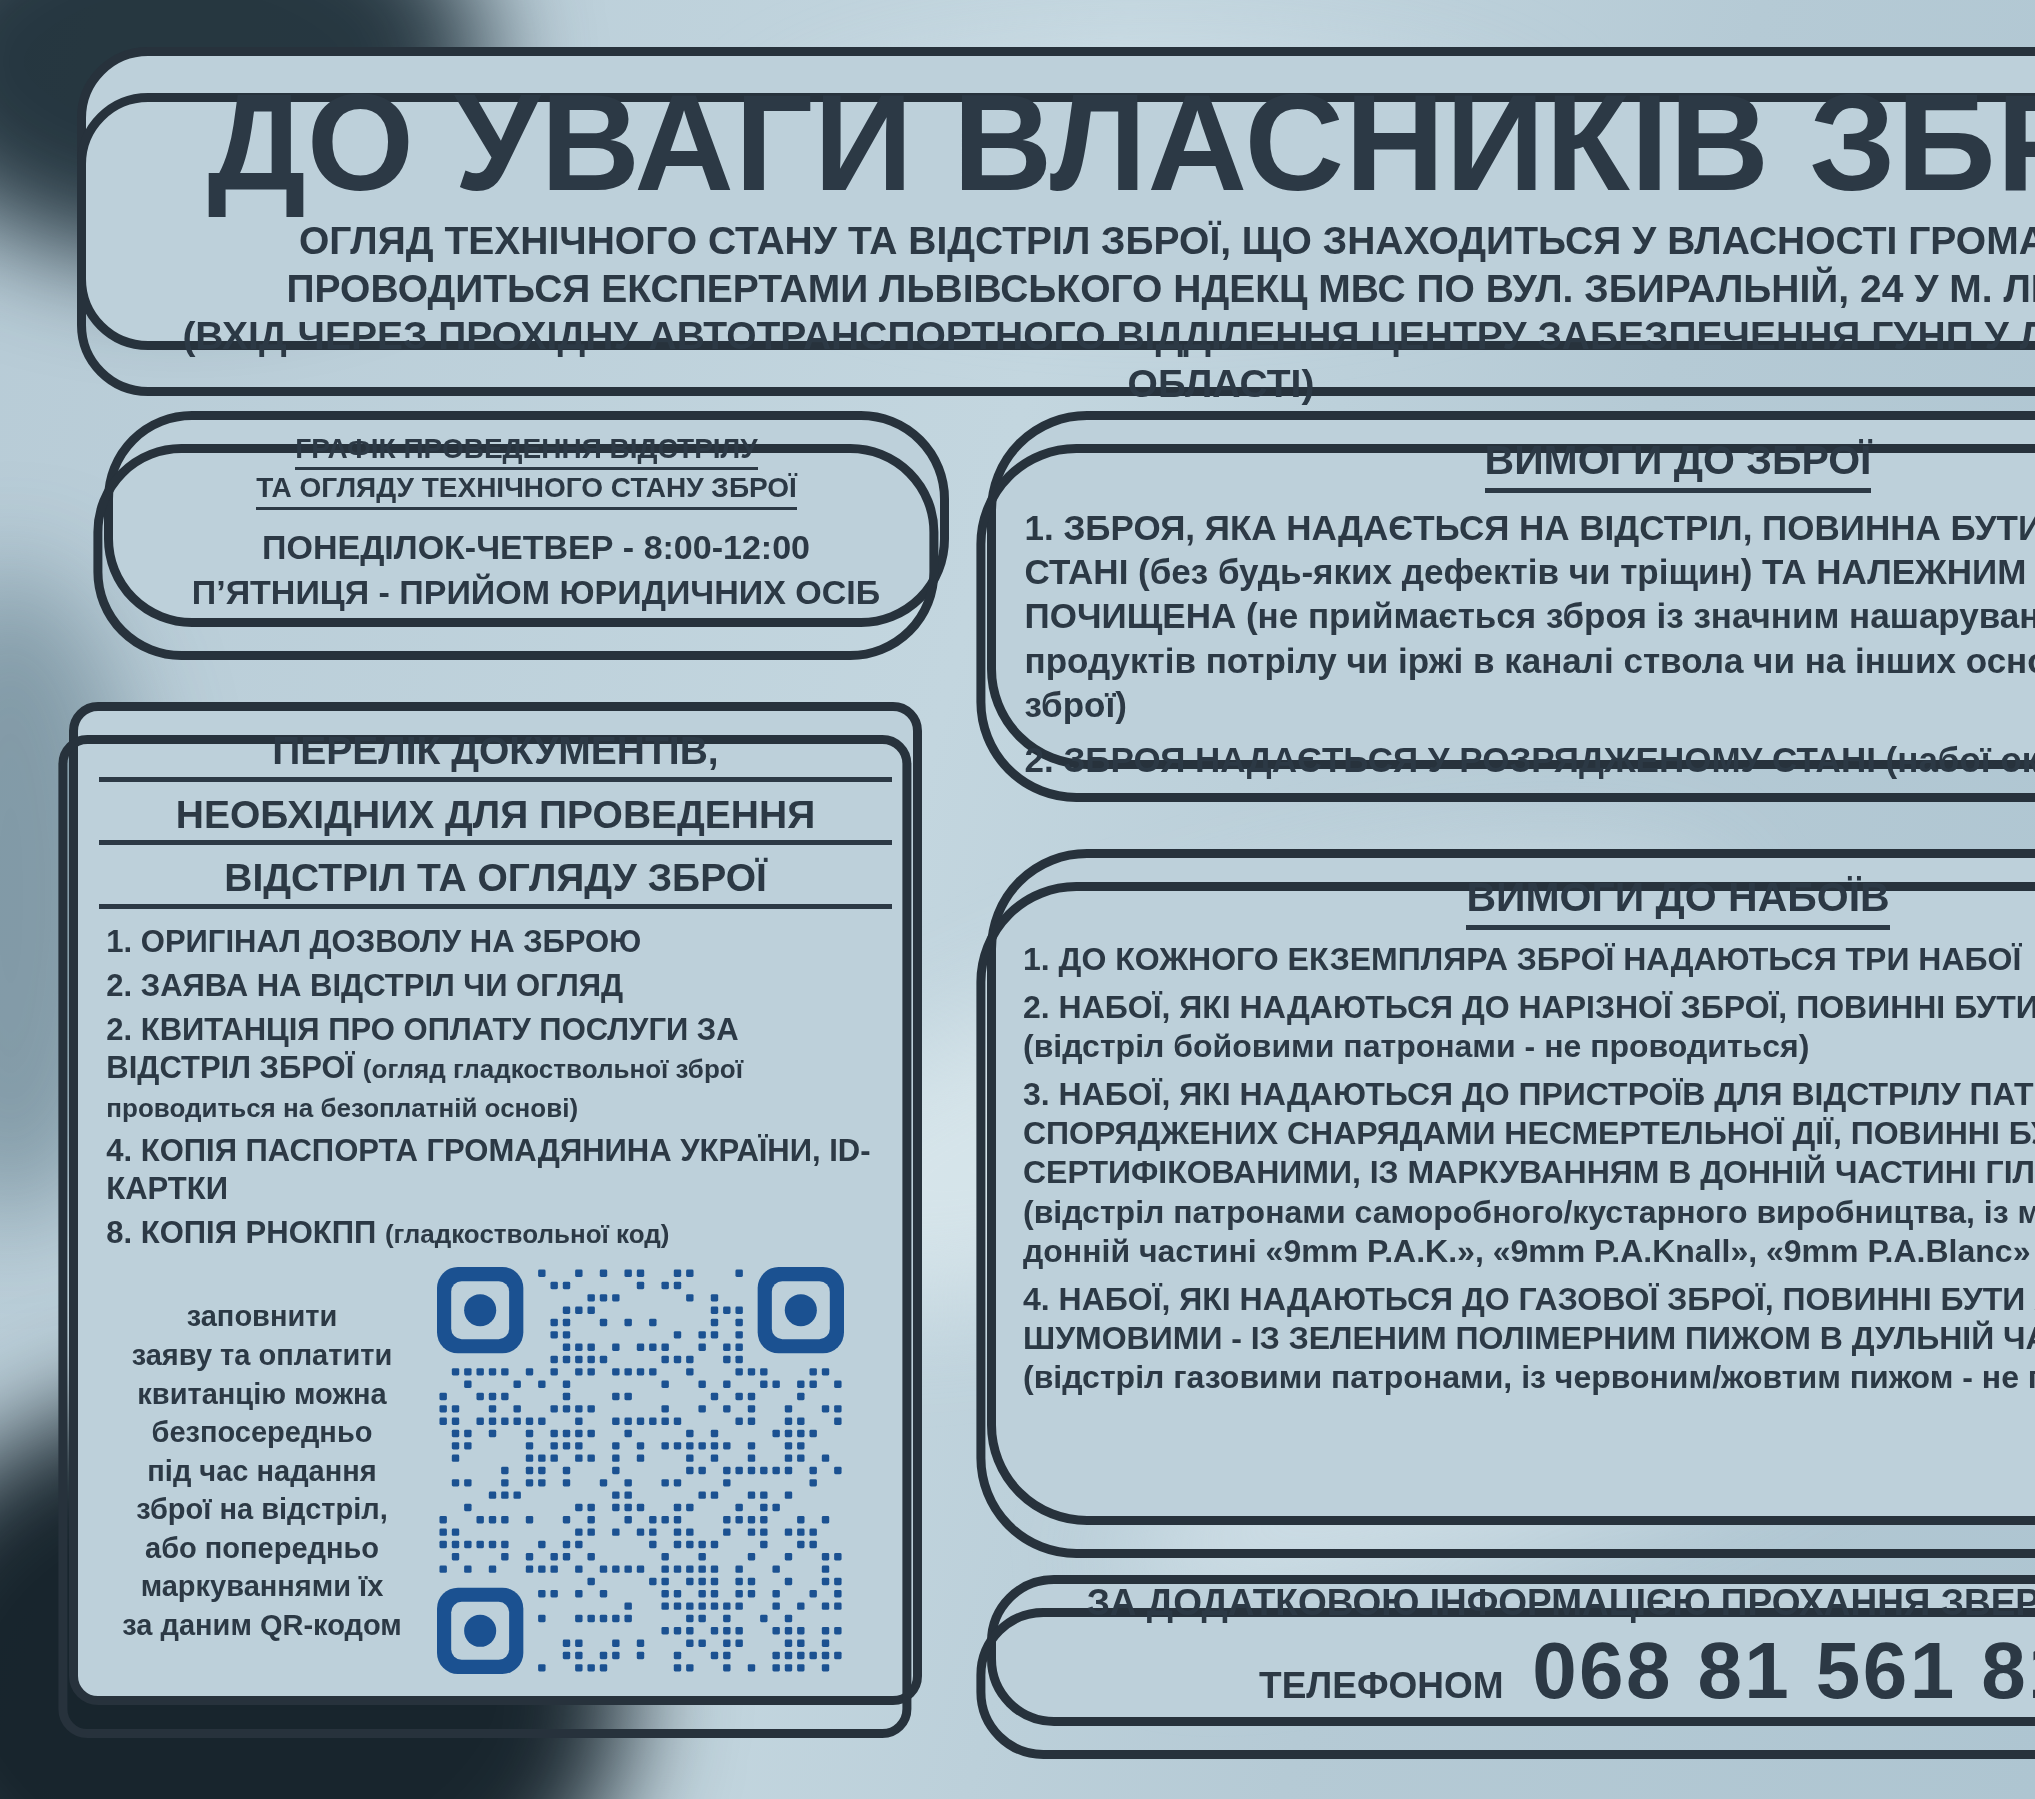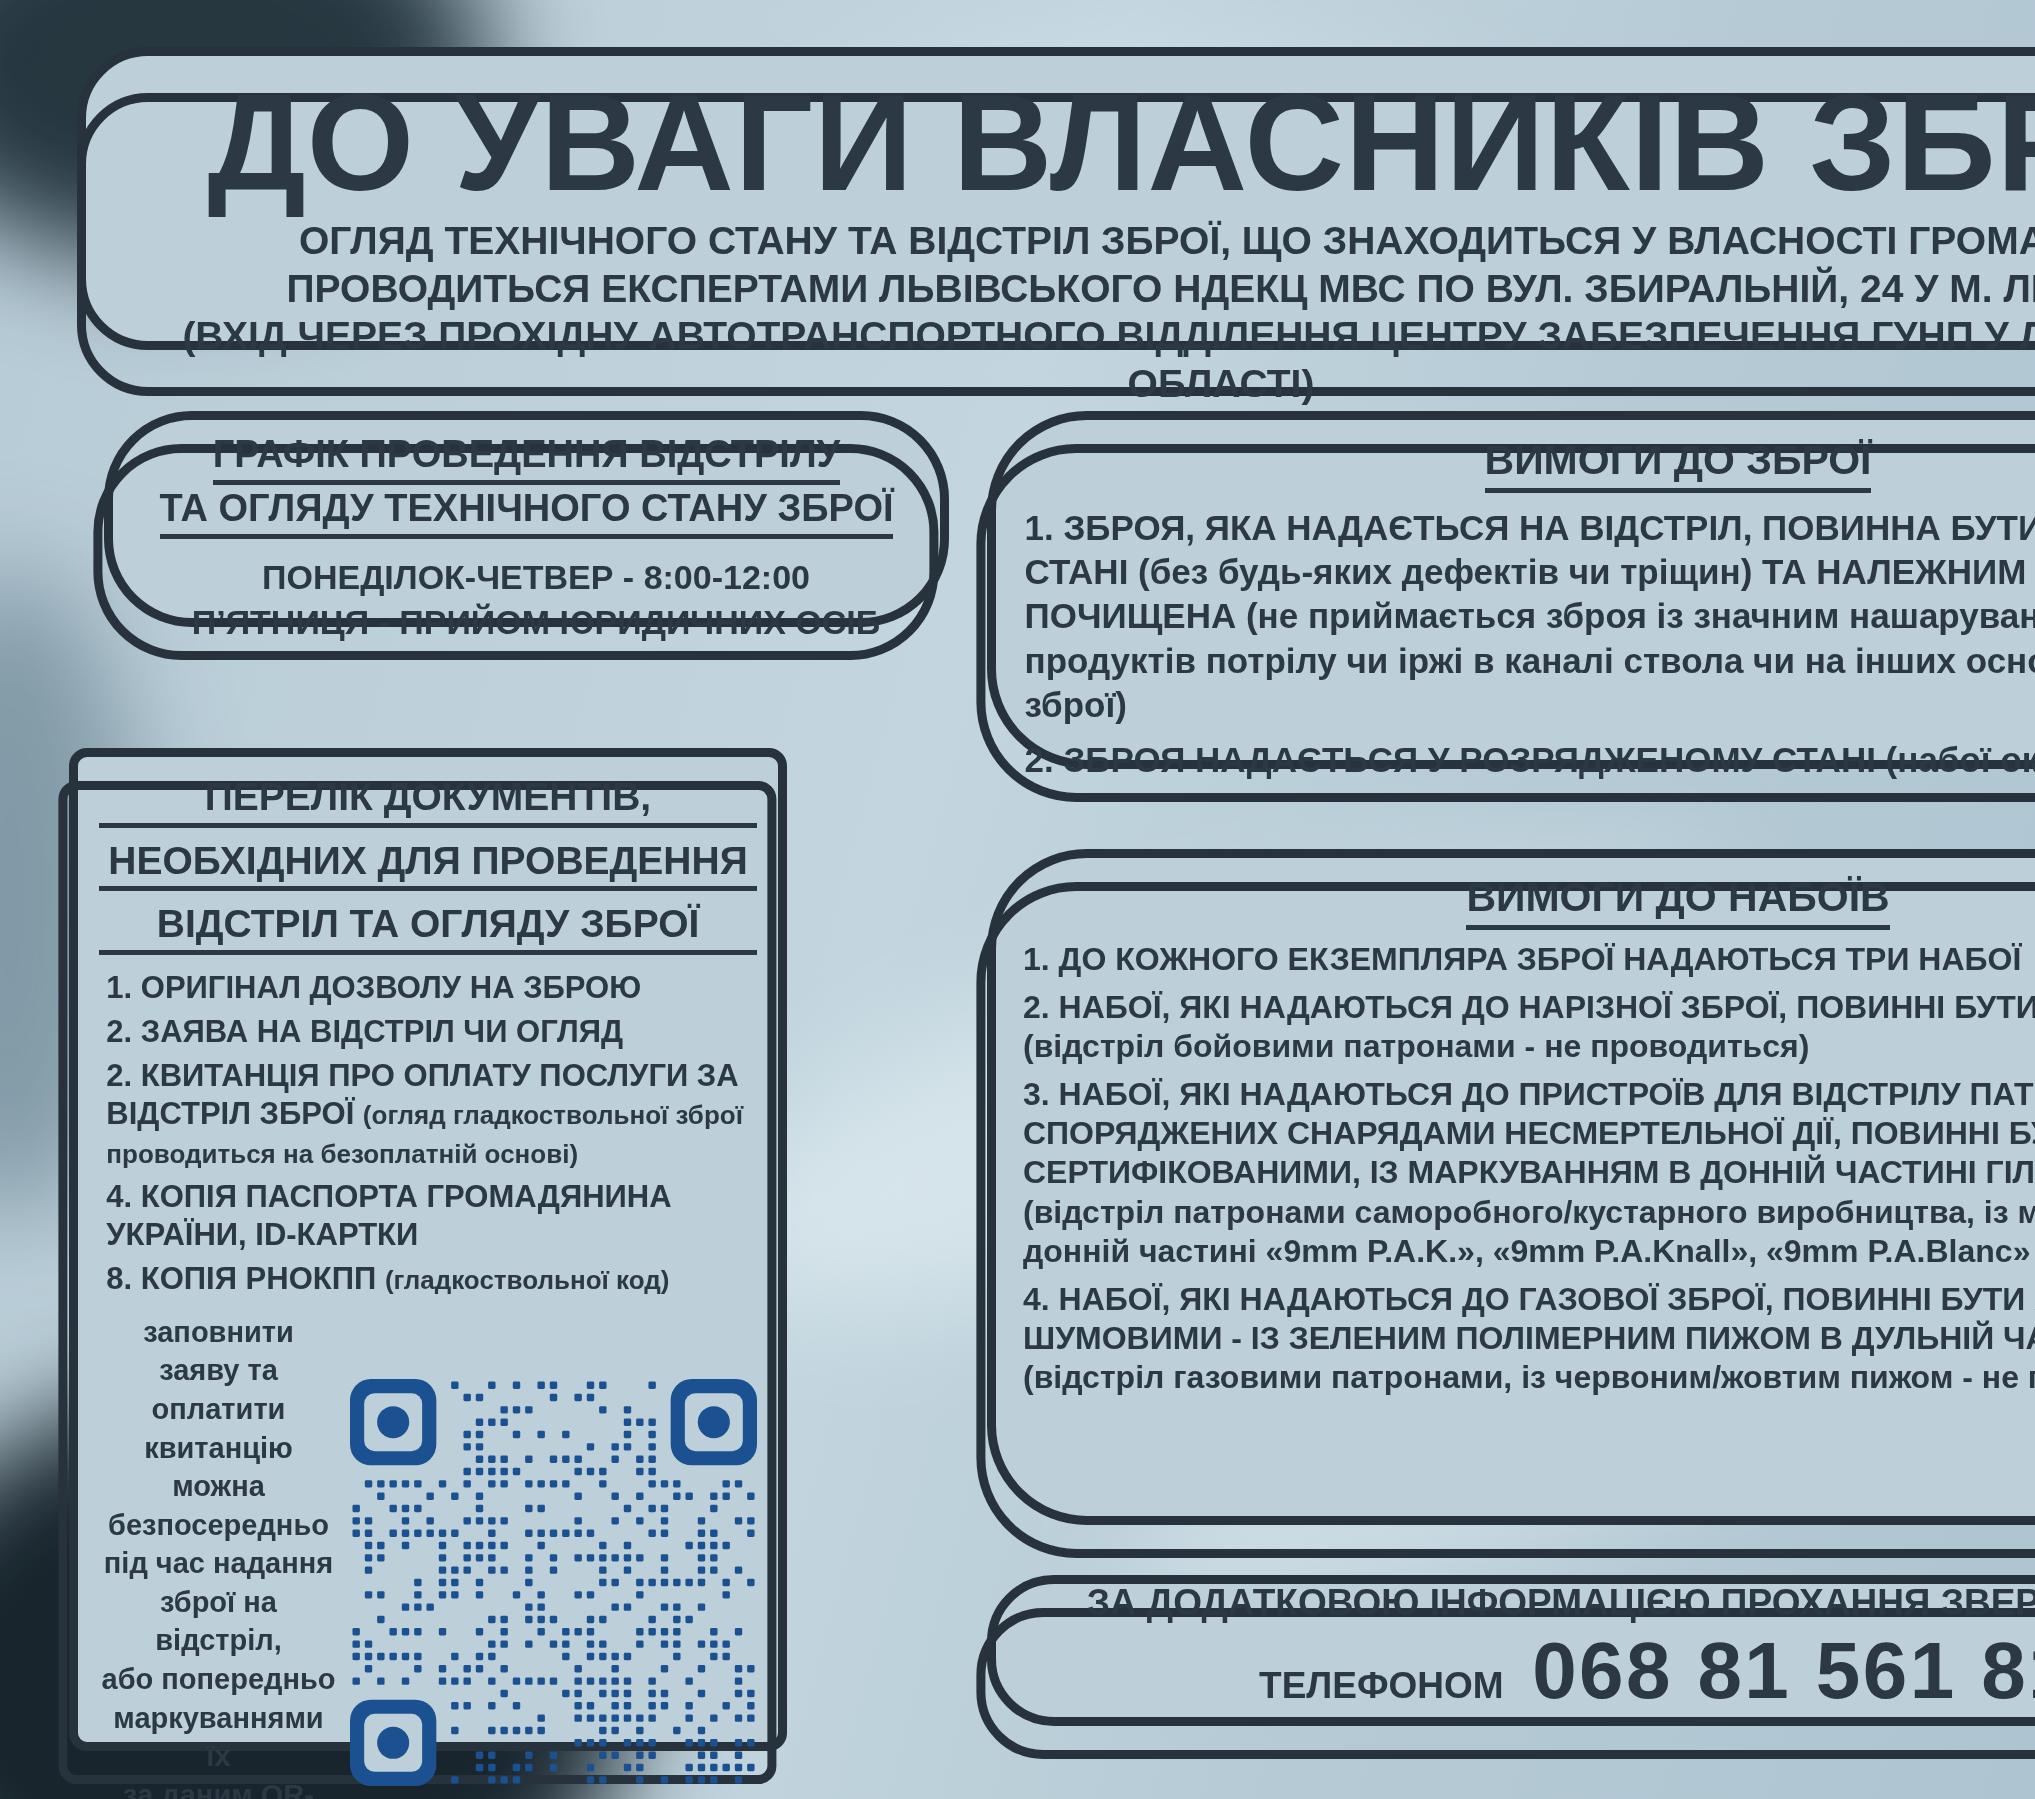--- a/index.html
+++ b/index.html
@@ -34,28 +34,28 @@
     border-radius:inherit;transform:translate(-10.6px,33px);z-index:-1;
   }
   .title-panel{left:77px;top:47px;width:2288px;height:303px;border-radius:71px;text-align:center;}
   .title-panel::before{transform:translate(0,46px);}
   .poster-title{margin:16.3px 0 4.1px;font-size:138px;line-height:1.02;letter-spacing:0.8px;}
   .subtitle{margin:2.4px 0 0;font-size:39px;line-height:1.22;}
 
   .u{display:inline-block;border-bottom:.14em solid currentColor;padding-bottom:.1em;margin:.05em 0;}
 
   .schedule-panel{left:104px;top:411px;width:845px;height:216px;border-radius:88px;text-align:center;padding:12.2px 16.3px;}
-  .schedule-panel .h{font-size:38px;line-height:1.1;}
+  .schedule-panel .h{font-size:28px;line-height:1.1;}
   .schedule-body{margin-top:14px;text-align:center;padding-left:19px;font-size:34px;line-height:1.32;}
 
   .weapon-panel{left:987px;top:411px;width:1382px;height:358px;border-radius:100px;padding:14.7px 28.5px;}
   .panel .head{display:block;text-align:center;font-size:41px;line-height:1.15;}
   .weapon-panel .item{margin:10.6px 0 0;font-size:35px;line-height:1.27;}
 
-  .documents-panel{left:69px;top:748px;width:718px;height:1003px;border-radius:18px;padding:16.3px 21px;}
+  .documents-panel{left:69px;top:702px;width:853px;height:1003px;border-radius:29px;padding:16.3px 21px;}
   .documents-panel .h{font-size:39px;line-height:1.12;text-align:center;display:block;}
   .dhead{text-align:center;}
   .dlist{margin-top:14px;padding:0 7.3px;}
   .ditem{margin:5.7px 0;font-size:31px;line-height:1.24;}
   .ditem .note{font-size:26px;}
   .qr-row{display:flex;align-items:center;gap:12px;margin-top:14px;}
   .qr-note{width:326px;text-align:center;font-size:29px;line-height:1.33;}
   .qr-box{flex:0 0 auto;}
 
   .ammo-panel{left:987px;top:849px;width:1382px;height:676px;border-radius:100px;padding:14px 27px;}

